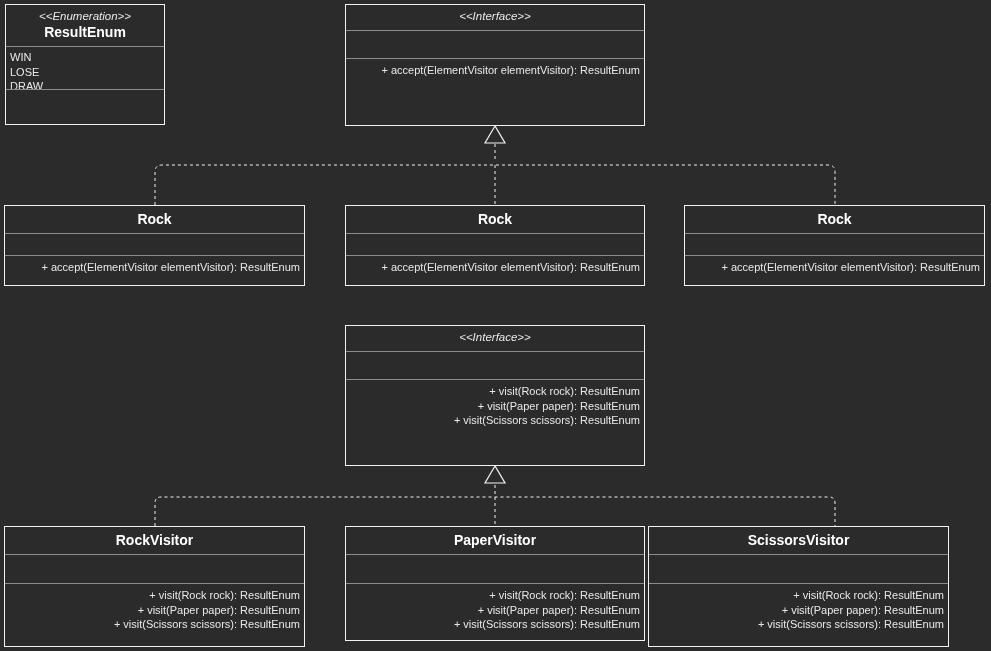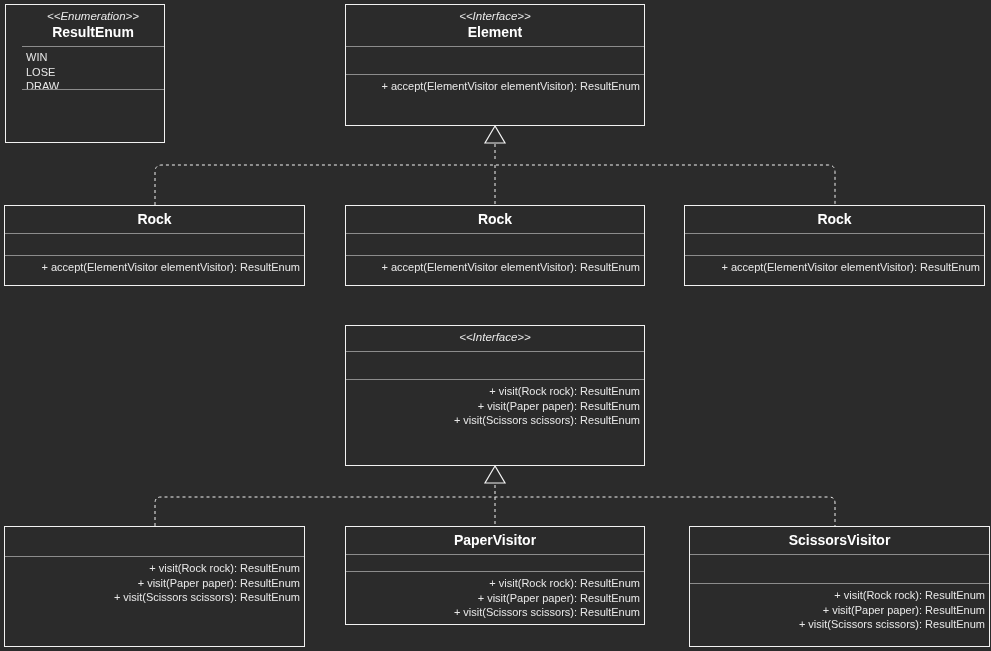--- a/index.html
+++ b/index.html
@@ -95,39 +95,38 @@
     </g>
 
     <g>
       <path d="M 495 485 L 495 497" stroke="#f2f2f2" stroke-width="1" stroke-dasharray="3 3" fill="none"></path>
       <path d="M 155 526 L 155 503 Q 155 497 161 497 L 829 497 Q 835 497 835 503 L 835 526" stroke="#f2f2f2" stroke-width="1" stroke-dasharray="3 3" fill="none"></path>
       <path d="M 495 497 L 495 526" stroke="#f2f2f2" stroke-width="1" stroke-dasharray="3 3" fill="none"></path>
       <polygon points="495,466 485,483 505,483" fill="#2b2b2b" stroke="#f2f2f2" stroke-width="1.2"></polygon>
     </g>
   </svg>
 
-  <div class="uml-class" style="left:5px; top:4px; width:160px; height:139px;padding-left:16px;">
+  <div class="uml-class" style="left:5px; top:4px; width:160px; height:121px;">
     <div class="compartment c-head">
       <span class="stereotype">&lt;&lt;Enumeration&gt;&gt;</span>
       <span class="cls-name">ResultEnum</span>
     </div>
     <div class="compartment c-attrs" style="height:43px;">
       <span class="member">WIN</span>
       <span class="member">LOSE</span>
       <span class="member">DRAW</span>
     </div>
     <div class="compartment c-ops">
       <span class="empty-pad"></span>
     </div>
   </div>
 
   <div class="uml-class" style="left:345px; top:4px; width:300px; height:122px;">
     <div class="compartment c-head">
       <span class="stereotype">&lt;&lt;Interface&gt;&gt;</span>
-      <span class="cls-name">Element</span>
     </div>
     <div class="compartment c-attrs" style="height:28px;"></div>
     <div class="compartment c-ops">
       <span class="member">+ accept(ElementVisitor elementVisitor): ResultEnum</span>
     </div>
   </div>
 
   <div class="uml-class" style="left:4px; top:205px; width:301px; height:81px;">
     <div class="compartment c-head" style="padding-top:5px;">
       <span class="cls-name">Rock</span>
@@ -164,41 +163,44 @@
     </div>
     <div class="compartment c-attrs" style="height:28px;"></div>
     <div class="compartment c-ops">
       <span class="member">+ visit(Rock rock): ResultEnum</span>
       <span class="member">+ visit(Paper paper): ResultEnum</span>
       <span class="member">+ visit(Scissors scissors): ResultEnum</span>
     </div>
   </div>
 
   <div class="uml-class" style="left:4px; top:526px; width:301px; height:121px;">
+    <div class="compartment c-head" style="padding-top:5px;">
+      <span class="cls-name">RockVisitor</span>
+    </div>
     <div class="compartment c-attrs" style="height:29px;"></div>
     <div class="compartment c-ops" style="padding-left:2px;">
       <span class="member">+ visit(Rock rock): ResultEnum</span>
       <span class="member">+ visit(Paper paper): ResultEnum</span>
       <span class="member">+ visit(Scissors scissors): ResultEnum</span>
     </div>
   </div>
 
-  <div class="uml-class" style="left:345px; top:526px; width:300px; height:99px;">
+  <div class="uml-class" style="left:345px; top:526px; width:300px; height:115px;">
     <div class="compartment c-head" style="padding-top:5px;">
       <span class="cls-name">PaperVisitor</span>
     </div>
     <div class="compartment c-attrs" style="height:29px;"></div>
     <div class="compartment c-ops" style="padding-left:2px;">
       <span class="member">+ visit(Rock rock): ResultEnum</span>
       <span class="member">+ visit(Paper paper): ResultEnum</span>
       <span class="member">+ visit(Scissors scissors): ResultEnum</span>
     </div>
   </div>
 
-  <div class="uml-class" style="left:689px; top:526px; width:301px; height:121px;">
+  <div class="uml-class" style="left:648px; top:526px; width:301px; height:121px;">
     <div class="compartment c-head" style="padding-top:5px;">
       <span class="cls-name">ScissorsVisitor</span>
     </div>
     <div class="compartment c-attrs" style="height:29px;"></div>
     <div class="compartment c-ops" style="padding-left:2px;">
       <span class="member">+ visit(Rock rock): ResultEnum</span>
       <span class="member">+ visit(Paper paper): ResultEnum</span>
       <span class="member">+ visit(Scissors scissors): ResultEnum</span>
     </div>
   </div>

